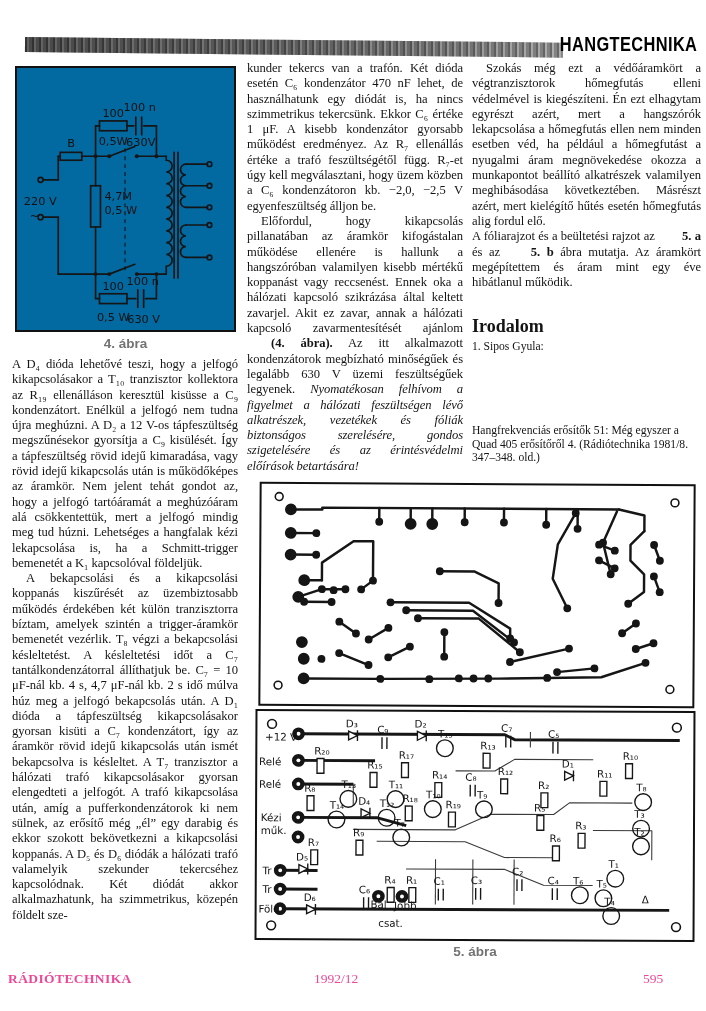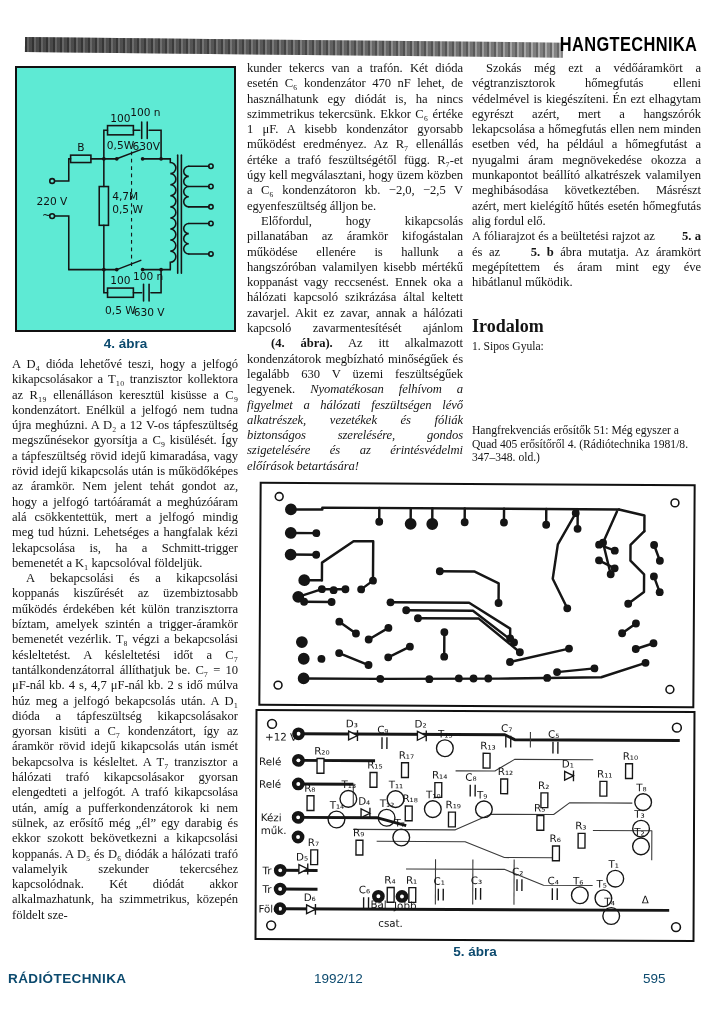--- a/index.html
+++ b/index.html
@@ -19,25 +19,25 @@
   }
   .section-title{
     position:absolute;right:9px;top:32px;
     font-family:"Liberation Sans",sans-serif;font-weight:bold;font-size:21px;
     letter-spacing:.5px;transform:scaleX(.78);transform-origin:right center;
     color:#000;white-space:nowrap;
   }
   
   .fig4-box{
     position:absolute;left:15px;top:66px;width:221px;height:266px;
-    border:2px solid #111;background:#5eead4;box-sizing:border-box;padding-left:13px;
+    border:2px solid #111;background:#0369a1;box-sizing:border-box;
   }
   .fig-caption{
     position:absolute;font-family:"Liberation Sans",sans-serif;
-    font-weight:bold;font-size:13.5px;color:#0c4a6e;text-align:center;
+    font-weight:bold;font-size:13.5px;color:#737373;text-align:center;
   }
   .cap4{left:15px;top:336px;width:221px;}
   .cap5{left:255px;top:944px;width:440px;}
   .fig5a-box{
     position:absolute;left:259px;top:483px;width:436px;height:224px;
     border:2.5px solid #111;background:#fff;box-sizing:border-box;transform:rotate(.35deg);
   }
   .fig5b-box{
     position:absolute;left:255px;top:710px;width:440px;height:231px;
     border:2.5px solid #111;background:#fff;box-sizing:border-box;transform:rotate(.25deg);
@@ -59,21 +59,21 @@
   .i{font-style:italic;}
   .lit-head{
     margin-top:26px;font-weight:bold;font-size:18px;
     font-family:"Liberation Serif","DejaVu Serif",serif;
   }
   .lit-entry{display:flex;margin-top:3px;font-size:11.6px;line-height:13.2px;flex-direction:column;}
   .lit-label{flex:0 0 84px;white-space:nowrap;}
   .lit-text{flex:1;text-align:left;}
   
   .footer{position:absolute;left:0;top:971px;width:706px;height:24px;
-    font-family:Liberation Sans, sans-serif;font-size:13.5px;color:#0c4a6e;}
+    font-family:Liberation Serif, serif;font-size:13.5px;color:#ec4899;}
   .f-journal{position:absolute;left:8px;top:0;font-weight:bold;letter-spacing:.4px;}
   .f-issue{position:absolute;left:314px;top:0;}
   .f-page{position:absolute;left:643px;top:0;}
 </style>
 </head>
 <body>
 
 <div class="page">
 
   <div class="deco-bar"></div>

